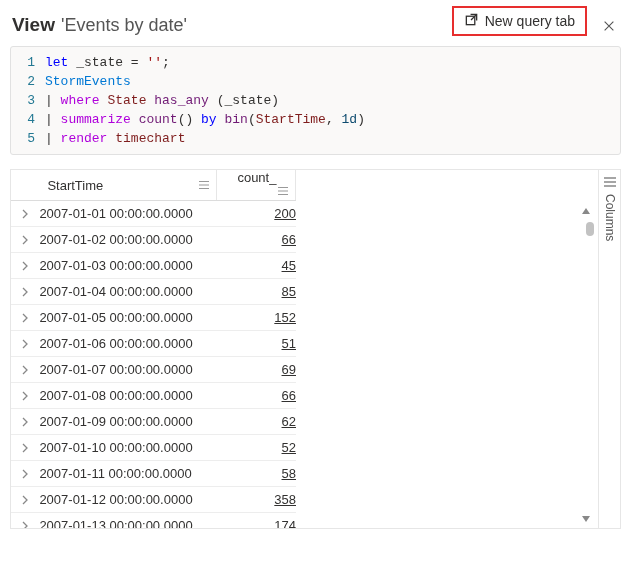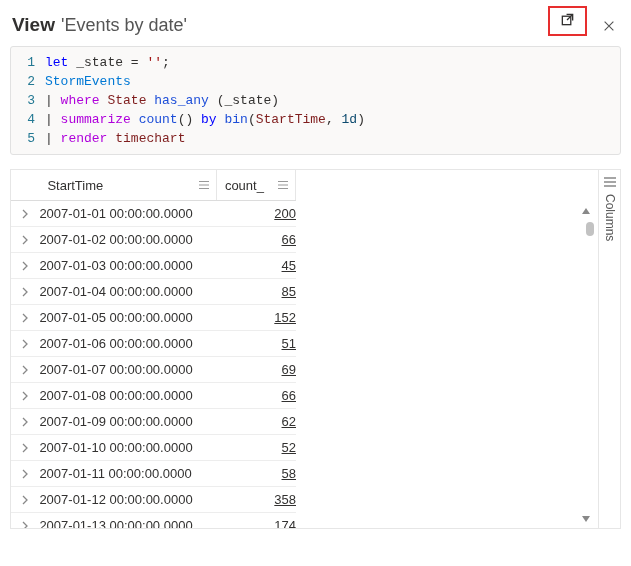--- a/index.html
+++ b/index.html
@@ -70,21 +70,21 @@
     width: 34px;
     text-align: right;
     padding-right: 10px;
     color: #237893;
     user-select: none;
   }
   .kw-blue   { color: #0000ff; }
   .kw-table  { color: #0078d4; }
   .kw-op     { color: #af00db; }
   .kw-col    { color: #7f1d1d; }
-  .kw-func   { color: #1d4ed8; }
+  .kw-func   { color: #701a75; }
   .kw-lit    { color: #0c4a6e; }
   .kw-str    { color: #a31515; }
 
   .results {
     margin: 0 10px;
     border: 1px solid #e6e6e6;
     height: 360px;
     display: flex;
     overflow: hidden;
     position: relative;
@@ -113,21 +113,21 @@
     background: #fff;
   }
   .hdr {
     display: flex;
     align-items: center;
     height: 30px;
     padding: 0 6px 0 8px;
     border-right: 1px solid #e6e6e6;
     position: relative;
   }
-  .hdr.count { justify-content: flex-start; }
+  .hdr.count { justify-content: flex-start; flex-direction: column; }
   .menu-icon { margin-left: auto; color: #999; }
   .menu-icon svg { width: 12px; height: 12px; display:block; }
   .col-expand { width: 28px; }
   .col-start  { width: 175px; }
   .col-count  { width: 78px; text-align: right; padding-right: 8px;}
   .chev { color:#888; display:flex; align-items:center; justify-content:center; height:100%; cursor:pointer;}
   .chev svg { width:10px; height:10px; }
   .td-start { padding-left: 6px; font-size: 13px; }
   .td-count { padding-right: 10px; text-decoration: underline; }
 
@@ -170,20 +170,21 @@
   <span class="title-name">'Events by date'</span>
   <span class="spacer"></span>
   <button class="new-query-btn">
     <span>
       <svg viewBox="0 0 16 16" fill="none" stroke="currentColor" stroke-width="1.4">
         <rect x="2.5" y="4.5" width="9" height="9"></rect>
         <path d="M7 2.5 h6.5 v6.5"></path>
           <path d="M13.5 2.5 L7.5 8.5"></path>
       </svg>
     </span>
+    <span>New query tab</span>
   </button>
   <span class="close-btn">
     <svg viewBox="0 0 16 16" stroke="currentColor" stroke-width="1.3">
       <path d="M3 3 L13 13 M13 3 L3 13"></path>
     </svg>
   </span>
 </div>
 
 <div class="code-block" id="code-block">
     <div class="code-line"><span class="gutter">1</span><span><span class="kw-blue">let</span> _state = <span class="kw-str">''</span>;</span></div>

